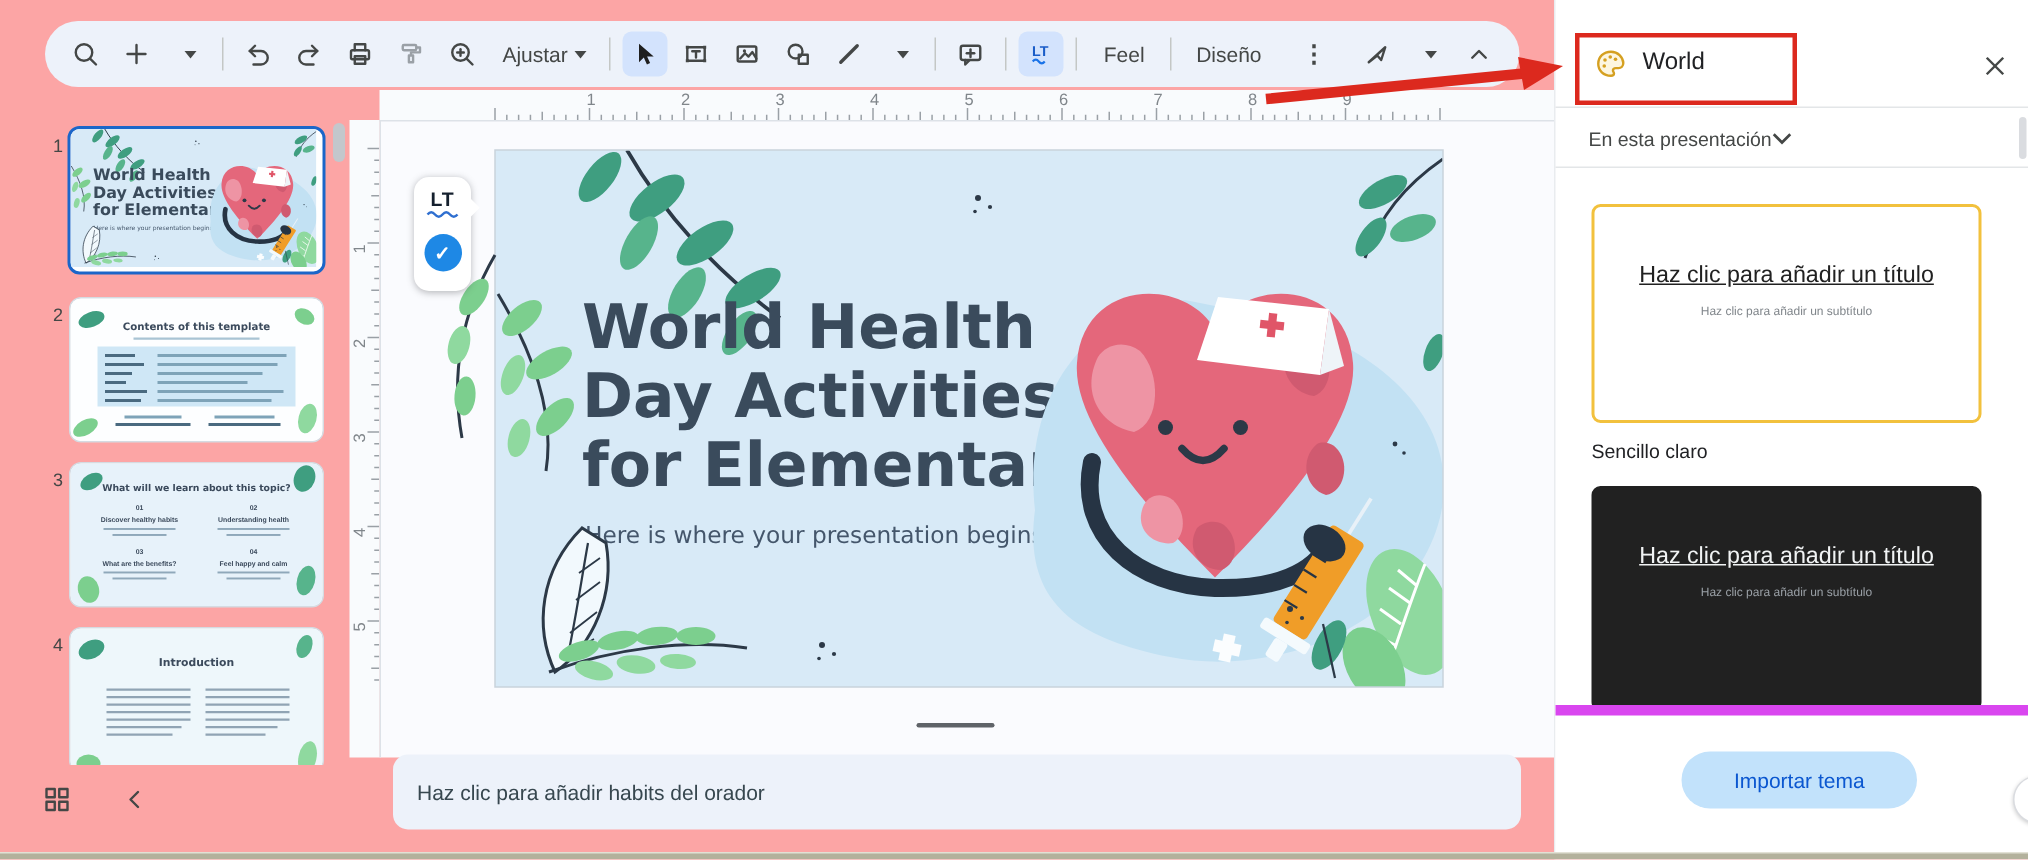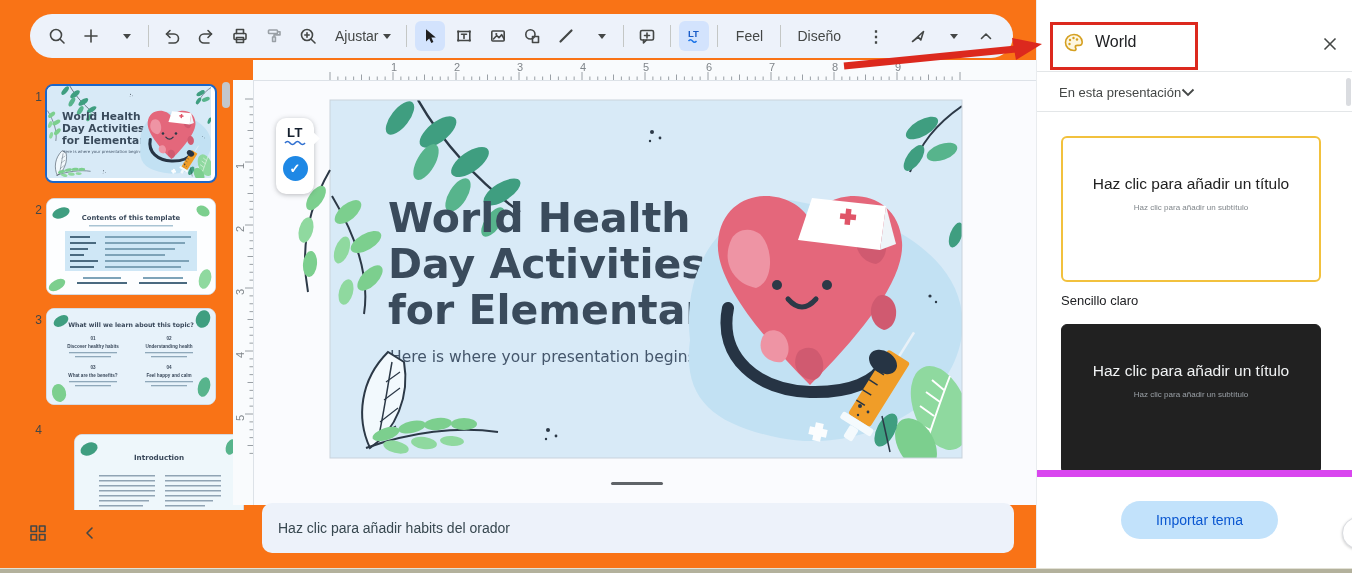--- a/index.html
+++ b/index.html
@@ -1,16 +1,16 @@
 <!DOCTYPE html>
 <html><head>
 <meta charset="utf-8">
 <style>
   html,body{margin:0;padding:0;}
-  .stage{position:relative;width:1352px;height:573px;overflow:hidden;background:#f97316;
+  .stage{position:relative;width:1352px;height:573px;overflow:hidden;background:#fca5a5;
     font-family:"Liberation Sans",sans-serif;color:#202124;}
   
   .toolbar{position:absolute;left:30px;top:14px;width:983px;height:44px;background:#edf2fa;
     border-radius:22px;display:flex;align-items:center;padding:0 10px;box-sizing:border-box;}
   .tb-btn{display:flex;align-items:center;justify-content:center;height:30px;min-width:30px;
     border-radius:6px;margin:0 2px;cursor:pointer;color:#444746;}
   .tb-btn.sel{background:#d3e3fd;}
   .tb-btn.txt{padding:0 8px;font-size:14px;color:#444746;}
   .tb-sep{width:1px;height:22px;background:#c4c7c5;margin:0 6px;}
   .caret{width:0;height:0;border-left:4px solid transparent;border-right:4px solid transparent;
@@ -49,21 +49,21 @@
   .panel-head{position:absolute;left:0;top:0;width:100%;height:72px;}
   .panel-title{position:absolute;left:58px;top:33px;font-size:16px;color:#202124;}
   .divider{position:absolute;left:0;width:316px;height:1px;background:#e3e6e8;}
   .section-row{position:absolute;left:0;top:72px;width:316px;height:40px;display:flex;align-items:center;
     padding:0 22px;box-sizing:border-box;font-size:13px;color:#444746;cursor:pointer;}
   .panel-scroll{position:absolute;left:0;top:112px;width:316px;height:358px;overflow:hidden;}
   .theme-card{position:absolute;left:24px;width:260px;border-radius:6px;box-sizing:border-box;cursor:pointer;
     display:flex;flex-direction:column;align-items:center;text-align:center;}
   .tc-light{top:24px;height:146px;background:#fff;border:2px solid #f2c13d;}
   .tc-dark{top:212px;height:150px;background:#212121;border:1px solid #212121;}
-  .tc-title{font-size:15.5px;margin-top:36px;line-height:1.35;width:210px;}
+  .tc-title{font-size:15.5px;margin-top:36px;line-height:1.35;width:210px;text-decoration:underline;}
   .tc-sub{font-size:8px;margin-top:8px;}
   .tc-light .tc-title{color:#212121;} .tc-light .tc-sub{color:#80868b;}
   .tc-dark .tc-title{color:#f1f3f4;} .tc-dark .tc-sub{color:#9aa0a6;}
   .theme-name{position:absolute;left:24px;top:181px;font-size:13px;color:#202124;}
   .panel-foot{position:absolute;left:0;top:470px;width:316px;height:103px;background:#fff;border-top:7px solid #d946ef;}
   .import-btn{position:absolute;left:84px;top:24px;width:157px;height:38px;border-radius:19px;background:#c2e2fb;
     display:flex;align-items:center;justify-content:center;font-size:14px;font-weight:500;color:#0b57d0;cursor:pointer;}
   .pn-scroll{position:absolute;left:309px;top:78px;width:5px;height:28px;border-radius:3px;background:#dadce0;}
   .fab-sliver{position:absolute;left:1342px;top:517px;width:30px;height:30px;border-radius:50%;background:#fff;
     border:1px solid #dadce0;box-shadow:0 1px 3px rgba(0,0,0,.2);}
@@ -394,21 +394,21 @@
         <rect x="22" y="72" width="48" height="1.3" fill="#8fa8ba"></rect>
           <rect x="28" y="76" width="36" height="1.3" fill="#8fa8ba"></rect>
         <rect x="98" y="72" width="48" height="1.3" fill="#8fa8ba"></rect>
           <rect x="104" y="76" width="36" height="1.3" fill="#8fa8ba"></rect>
         <ellipse cx="12" cy="84" rx="7" ry="9" fill="#7ccf8e" transform="rotate(-15 12 84)"></ellipse>
         <ellipse cx="157" cy="78" rx="6" ry="10" fill="#57b48c" transform="rotate(15 157 78)"></ellipse>
       </svg>
     </div>
 
     <span class="slide-num" style="top:363px;">4</span>
-    <div class="thumb" style="top:374px;margin-left:28px;">
+    <div class="thumb" style="top:358px;">
       <svg width="168" height="95">
         <rect width="168" height="95" fill="#eef7fb"></rect>
         <ellipse cx="14" cy="14" rx="9" ry="6" fill="#3f9e80" transform="rotate(-25 14 14)"></ellipse>
         <ellipse cx="156" cy="12" rx="5" ry="8" fill="#57b48c" transform="rotate(20 156 12)"></ellipse>
         <text x="84" y="25" text-anchor="middle" font-size="7.2" font-weight="bold" fill="#3b4a5c" font-family="DejaVu Sans,sans-serif">Introduction</text>
         <g fill="#90a4b4">
           <rect x="24" y="40" width="56" height="1.5"></rect>
             <rect x="24" y="45" width="56" height="1.5"></rect>
             <rect x="24" y="50" width="56" height="1.5"></rect>
           <rect x="24" y="55" width="56" height="1.5"></rect>

